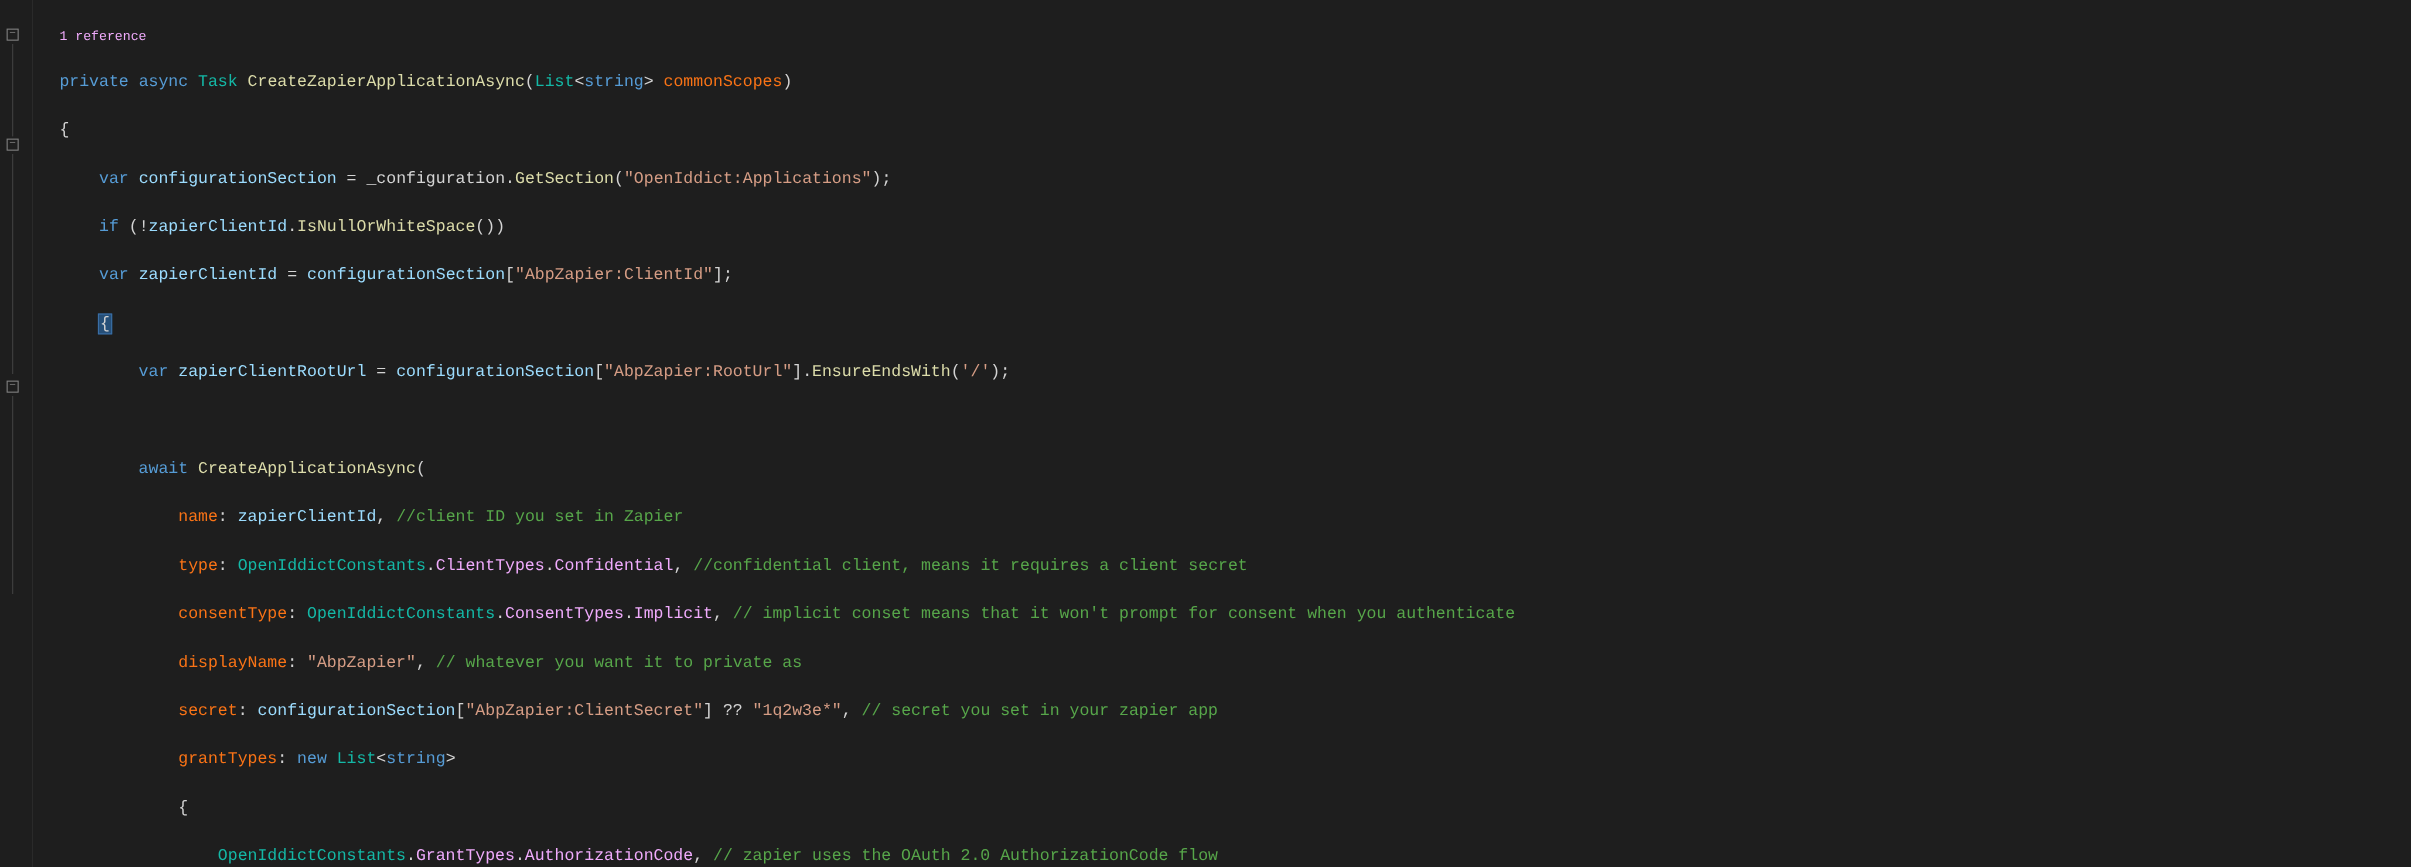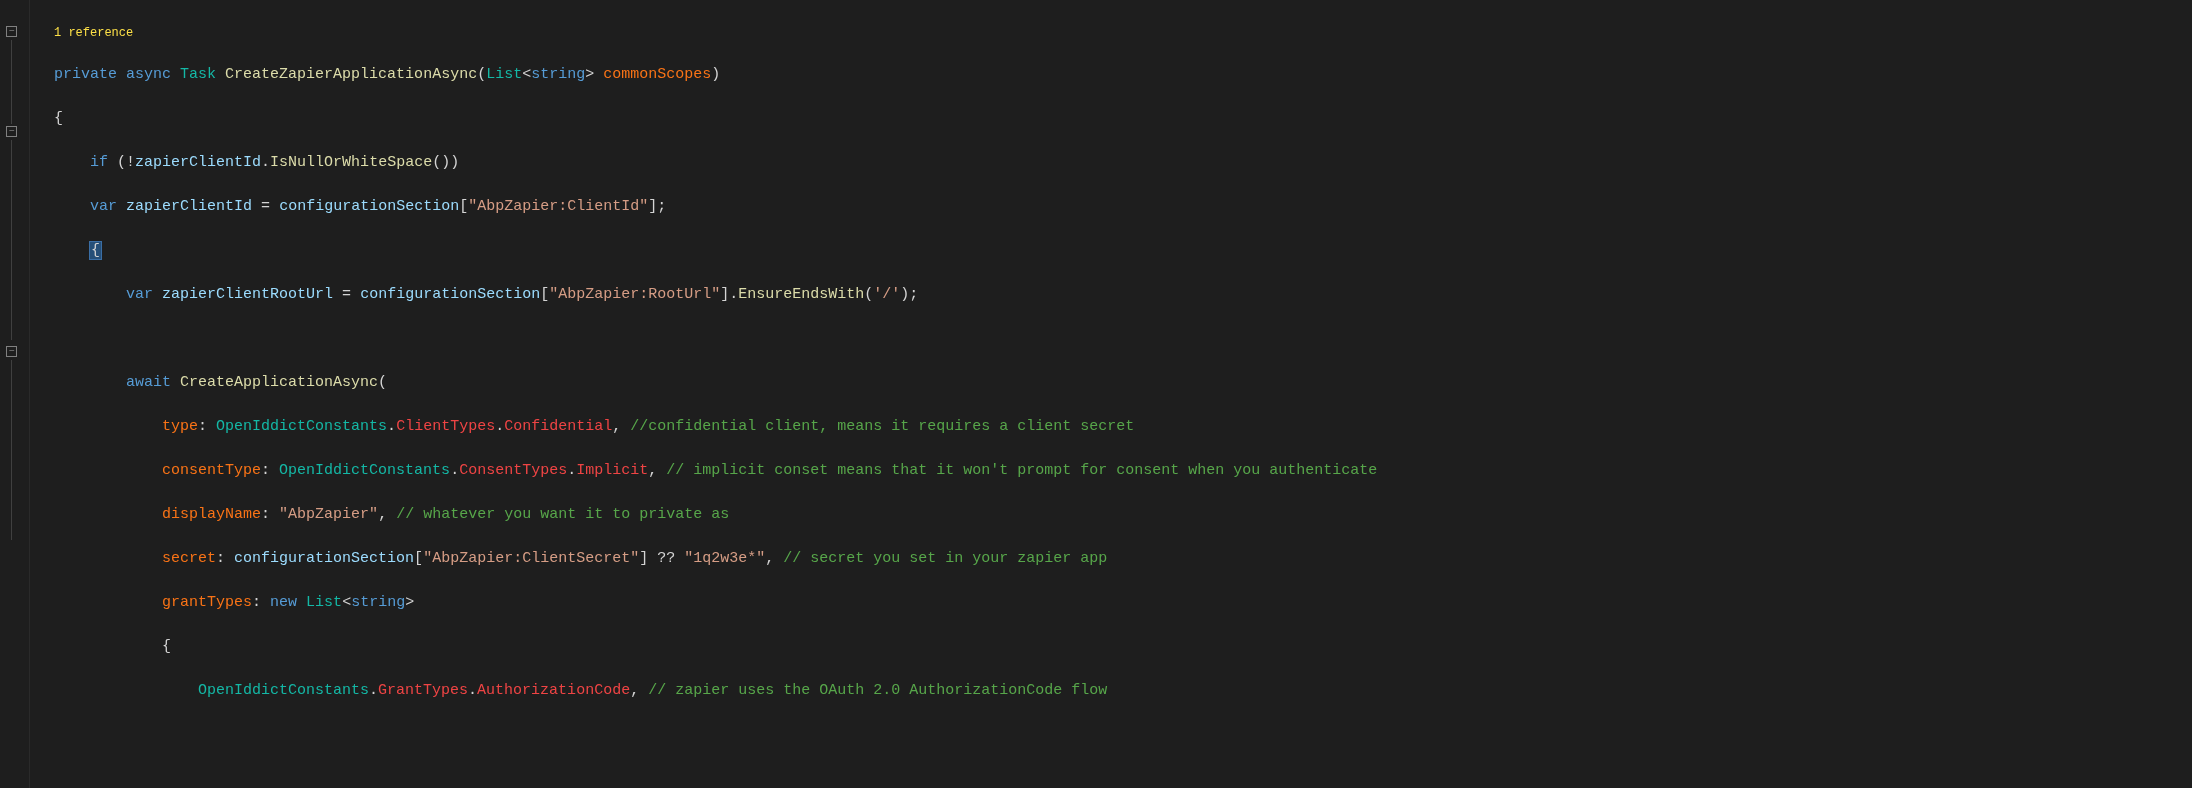--- a/index.html
+++ b/index.html
@@ -41,61 +41,63 @@
     left: 11px;
     width: 1px;
     background: #404040;
   }
   .code-area {
     flex: 1;
     padding-left: 24px;
     white-space: pre;
   }
   .ref-line {
-    color: #fde047;
+    color: #f0abfc;
     font-size: 12px;
     padding-left: 0;
     line-height: 18px;
     padding-top: 2px;
   }
   .tok-keyword { color: #569cd6; }
   .tok-type { color: #14b8a6; }
   .tok-method { color: #dcdcaa; }
   .tok-string { color: #d69d85; }
   .tok-comment { color: #57a64a; }
   .tok-local { color: #9cdcfe; }
   .tok-param { color: #f97316; }
   .tok-field { color: #d4d4d4; }
-  .tok-prop { color: #ef4444; }
+  .tok-prop { color: #f0abfc; }
   .tok-punc { color: #d4d4d4; }
   .brace-hl { background: #264f78; border: 1px solid #3a6ea5; padding: 0 1px; margin: -1px; }
 </style>
 </head>
 <body>
 
 <div class="editor">
   <div class="gutter">
     <div class="fold" style="top:26px">−</div>
     <div class="fold-line" style="top:40px;height:84px"></div>
     <div class="fold" style="top:126px">−</div>
     <div class="fold-line" style="top:140px;height:200px"></div>
     <div class="fold" style="top:346px">−</div>
     <div class="fold-line" style="top:360px;height:180px"></div>
   </div>
 
   <div class="code-area">
 <div class="ref-line">1 reference</div>
 <div><span class="tok-keyword">private</span> <span class="tok-keyword">async</span> <span class="tok-type">Task</span> <span class="tok-method">CreateZapierApplicationAsync</span><span class="tok-punc">(</span><span class="tok-type">List</span><span class="tok-punc">&lt;</span><span class="tok-keyword">string</span><span class="tok-punc">&gt;</span> <span class="tok-param">commonScopes</span><span class="tok-punc">)</span></div>
 <div><span class="tok-punc">{</span></div>
+<div>    <span class="tok-keyword">var</span> <span class="tok-local">configurationSection</span> <span class="tok-punc">=</span> <span class="tok-field">_configuration</span><span class="tok-punc">.</span><span class="tok-method">GetSection</span><span class="tok-punc">(</span><span class="tok-string">"OpenIddict:Applications"</span><span class="tok-punc">);</span></div>
 <div>    <span class="tok-keyword">if</span> <span class="tok-punc">(!</span><span class="tok-local">zapierClientId</span><span class="tok-punc">.</span><span class="tok-method">IsNullOrWhiteSpace</span><span class="tok-punc">())</span></div>
 <div>    <span class="tok-keyword">var</span> <span class="tok-local">zapierClientId</span> <span class="tok-punc">=</span> <span class="tok-local">configurationSection</span><span class="tok-punc">[</span><span class="tok-string">"AbpZapier:ClientId"</span><span class="tok-punc">];</span></div>
 <div>    <span class="tok-punc brace-hl">{</span></div>
 <div>        <span class="tok-keyword">var</span> <span class="tok-local">zapierClientRootUrl</span> <span class="tok-punc">=</span> <span class="tok-local">configurationSection</span><span class="tok-punc">[</span><span class="tok-string">"AbpZapier:RootUrl"</span><span class="tok-punc">].</span><span class="tok-method">EnsureEndsWith</span><span class="tok-punc">(</span><span class="tok-string">'/'</span><span class="tok-punc">);</span></div>
 <div> </div>
 <div>        <span class="tok-keyword">await</span> <span class="tok-method">CreateApplicationAsync</span><span class="tok-punc">(</span></div>
+<div>            <span class="tok-param">name</span><span class="tok-punc">:</span> <span class="tok-local">zapierClientId</span><span class="tok-punc">,</span> <span class="tok-comment">//client ID you set in Zapier</span></div>
 <div>            <span class="tok-param">type</span><span class="tok-punc">:</span> <span class="tok-type">OpenIddictConstants</span><span class="tok-punc">.</span><span class="tok-prop">ClientTypes</span><span class="tok-punc">.</span><span class="tok-prop">Confidential</span><span class="tok-punc">,</span> <span class="tok-comment">//confidential client, means it requires a client secret</span></div>
 <div>            <span class="tok-param">consentType</span><span class="tok-punc">:</span> <span class="tok-type">OpenIddictConstants</span><span class="tok-punc">.</span><span class="tok-prop">ConsentTypes</span><span class="tok-punc">.</span><span class="tok-prop">Implicit</span><span class="tok-punc">,</span> <span class="tok-comment">// implicit conset means that it won't prompt for consent when you authenticate</span></div>
 <div>            <span class="tok-param">displayName</span><span class="tok-punc">:</span> <span class="tok-string">"AbpZapier"</span><span class="tok-punc">,</span> <span class="tok-comment">// whatever you want it to private as</span></div>
 <div>            <span class="tok-param">secret</span><span class="tok-punc">:</span> <span class="tok-local">configurationSection</span><span class="tok-punc">[</span><span class="tok-string">"AbpZapier:ClientSecret"</span><span class="tok-punc">] ?? </span><span class="tok-string">"1q2w3e*"</span><span class="tok-punc">,</span> <span class="tok-comment">// secret you set in your zapier app</span></div>
 <div>            <span class="tok-param">grantTypes</span><span class="tok-punc">:</span> <span class="tok-keyword">new</span> <span class="tok-type">List</span><span class="tok-punc">&lt;</span><span class="tok-keyword">string</span><span class="tok-punc">&gt;</span></div>
 <div>            <span class="tok-punc">{</span></div>
 <div>                <span class="tok-type">OpenIddictConstants</span><span class="tok-punc">.</span><span class="tok-prop">GrantTypes</span><span class="tok-punc">.</span><span class="tok-prop">AuthorizationCode</span><span class="tok-punc">,</span> <span class="tok-comment">// zapier uses the OAuth 2.0 AuthorizationCode flow</span></div>
 
 
 

